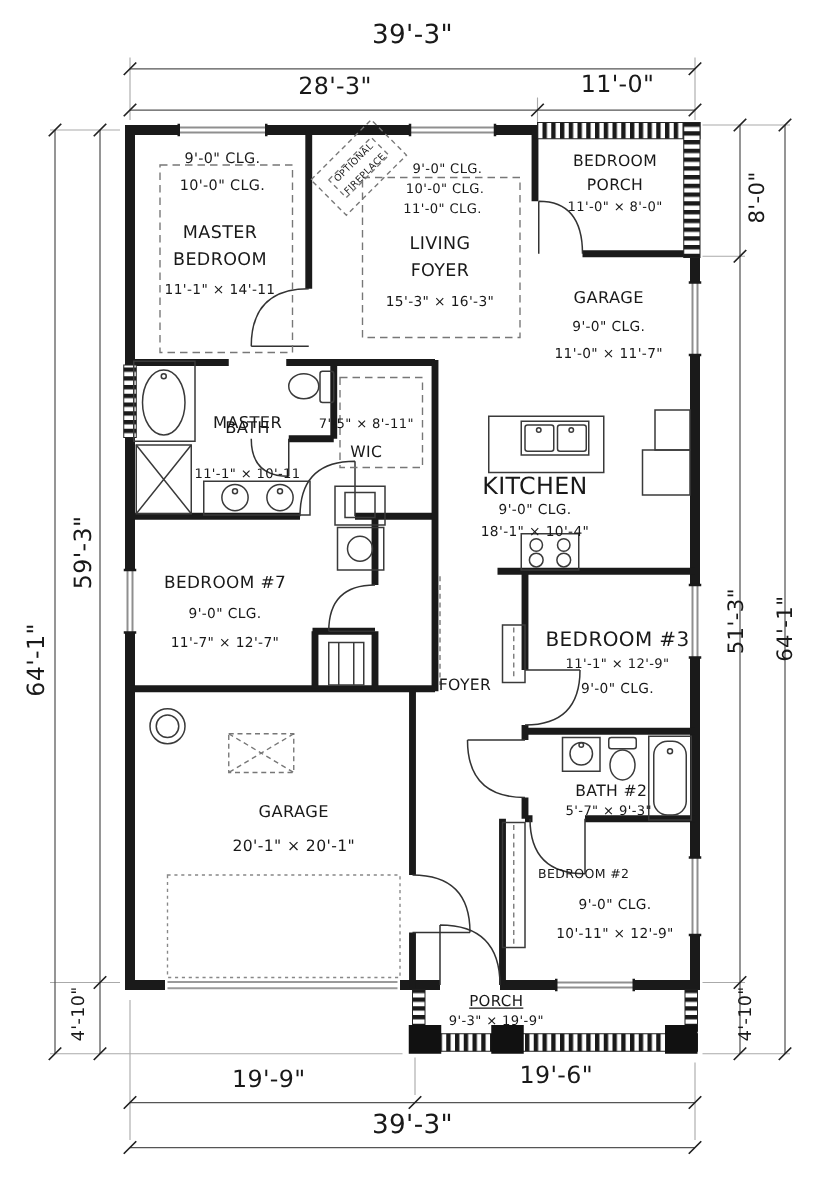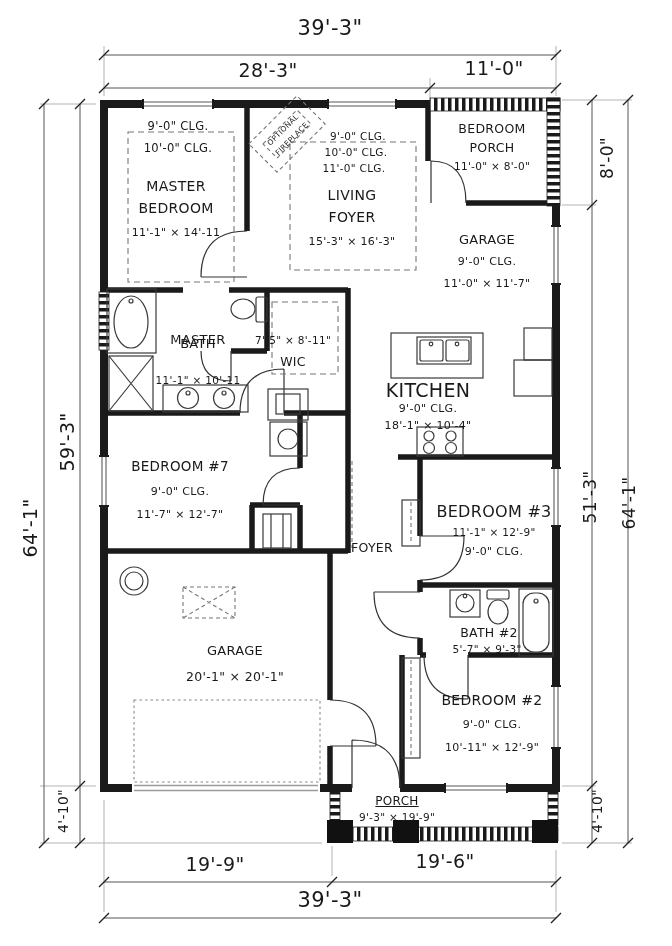--- a/index.html
+++ b/index.html
@@ -255,21 +255,21 @@
 
 <div class="lb" style="left:494px;top:512px;font-size:16px">BEDROOM #3</div>
 <div class="lb" style="left:494px;top:532px;font-size:10.5px">11'-1" × 12'-9"</div>
 <div class="lb" style="left:494px;top:551px;font-size:11px">9'-0" CLG.</div>
 
 <div class="lb" style="left:372px;top:548px;font-size:12.5px">FOYER</div>
 
 <div class="lb" style="left:489px;top:633px;font-size:12.5px">BATH #2</div>
 <div class="lb" style="left:487px;top:649px;font-size:10.5px">5'-7" × 9'-3"</div>
 
-<div class="lb" style="left:492px;top:700px;font-size:14px">BEDROOM #2</div>
+<div class="lb" style="left:467px;top:700px;font-size:10px">BEDROOM #2</div>
 <div class="lb" style="left:492px;top:724px;font-size:11px">9'-0" CLG.</div>
 <div class="lb" style="left:492px;top:747px;font-size:11px">10'-11" × 12'-9"</div>
 
 <div class="lb" style="left:235px;top:650px;font-size:13px">GARAGE</div>
 <div class="lb" style="left:235px;top:677px;font-size:12.5px">20'-1" × 20'-1"</div>
 
 <div class="lb ul" style="left:397px;top:801px;font-size:12px">PORCH</div>
 <div class="lb" style="left:397px;top:817px;font-size:10.5px">9'-3" × 19'-9"</div>
 
 <div class="lb rot45" style="left:283px;top:130px;font-size:7.5px">OPTIONAL</div>

